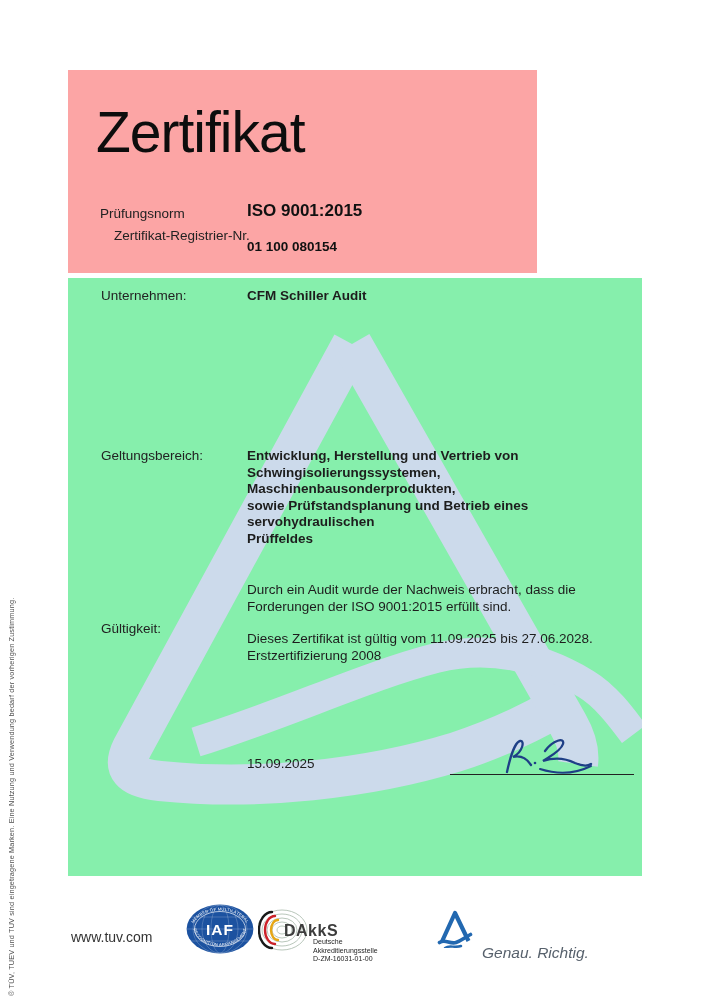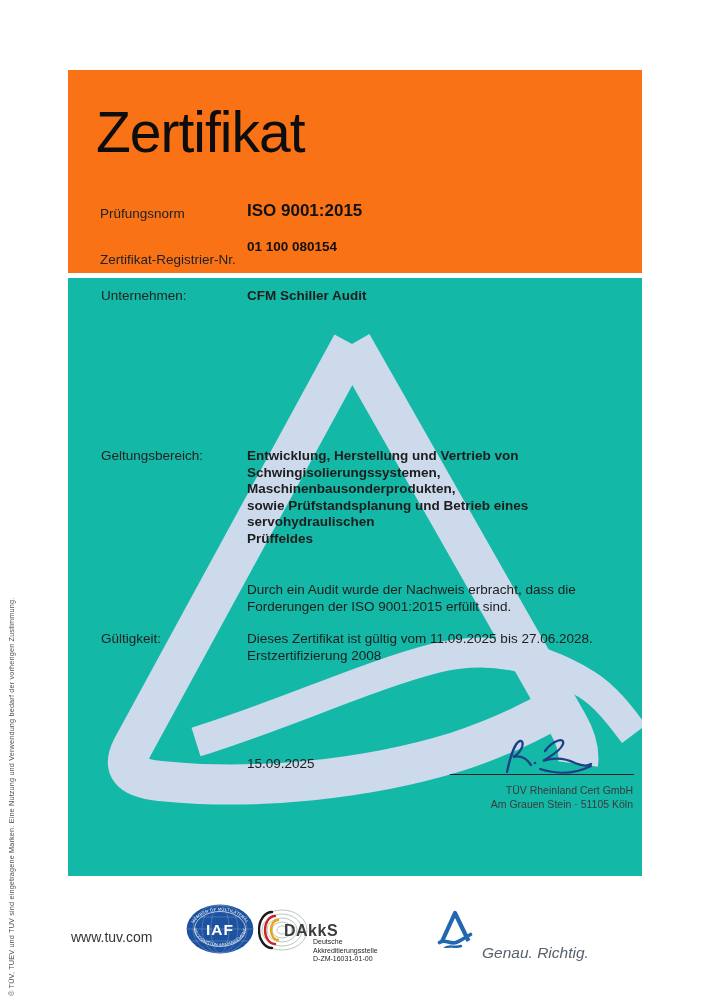--- a/index.html
+++ b/index.html
@@ -10,45 +10,45 @@
     overflow:hidden;
   }
   
   .disclaimer {
     position:absolute; left:7px; top:996px;
     transform:rotate(-90deg); transform-origin:0 0;
     white-space:nowrap; font-size:7.3px; letter-spacing:.15px; color:#4e4e4e;
   }
   
   .hdr {
-    position:absolute; left:68px; top:70px; width:574px; height:203px;
-    background:#f97316;
+    position:absolute; left:68px; top:70px; width:469px; height:203px;
+    background:#fca5a5;
   }
   .hdr h1 {
     position:absolute; left:28px; top:34px; font-size:57px; font-weight:normal;
     letter-spacing:-1px; color:#0d0d0d; line-height:1;
   }
   .hdr .lbl { position:absolute; left:32px; font-size:13.5px; color:#222; }
   .hdr .val { position:absolute; left:179px; font-weight:bold; color:#111; }
   .r1l { top:136px; } .r1v { top:131px; font-size:17px; }
-  .r2l { top:182px; } .r2v { top:169px; font-size:13.5px; }
+  .r2l { top:158px;margin-left:14px; } .r2v { top:169px; font-size:13.5px; }
   
   .bdy {
     position:absolute; left:68px; top:278px; width:574px; height:598px;
-    background:#14b8a6; overflow:hidden;
+    background:#86efac; overflow:hidden;
   }
   .bdy .wm { position:absolute; left:0; top:0; }
   .bdy .lbl { position:absolute; left:33px; font-size:13.5px; color:#222; }
   .bdy .txt { position:absolute; left:179px; font-size:13.5px; line-height:16.5px; color:#1d1d1d; }
   .prelines { white-space:pre-wrap; }
   .b-company-l { top:10px; } .b-company { top:10px; }
   .b-company .nm { font-weight:bold; }
   .b-scope-l { top:170px; } .b-scope { top:170px;font-weight:bold; }
   .b-audit { top:304px; }
-  .b-valid-l { top:353px; } .b-valid { top:353px; }
+  .b-valid-l { top:343px; } .b-valid { top:353px; }
   .b-date { top:478px; left:180px; }
   .sigline { position:absolute; left:382px; top:496px; width:184px; border-top:1.3px solid #222; }
   .sig { position:absolute; left:435px; top:458px; }
   .issuer { position:absolute; right:9px; top:506px; text-align:right; font-size:10.5px; line-height:13.5px; color:#3a3a3a; }
   
   .website { position:absolute; left:71px; top:929px; font-size:14px; color:#333; text-decoration:none; }
   .iaf { position:absolute; left:186px; top:904px; }
   .dakks { position:absolute; left:258px; top:898px; }
   .tuvtri { position:absolute; left:437px; top:908px; }
   .tuvword { position:absolute; left:480px; top:917px; font-size:22.5px; color:#0c0c0c; white-space:nowrap; }
@@ -107,24 +107,20 @@
     <svg class="sig" width="90" height="42" viewBox="0 0 90 42" fill="none">
       <g stroke="#1e3f86" fill="none" stroke-linecap="round">
         <path d="M 4 36 C 7 22 12 6 17 5 C 22 4 20 16 10 21 C 18 19 24 23 28 29" stroke-width="2.3"></path>
         <circle cx="32" cy="27" r="1.3" fill="#1e3f86" stroke="none"></circle>
         <path d="M 42 15 C 50 4 62 1 60 8 C 58 15 46 21 40 25 C 52 21 64 23 72 27 C 79 30 85 30 88 28" stroke-width="2.3"></path>
         <path d="M 37 33 C 56 39 74 37 88 30" stroke-width="2"></path>
       </g>
     </svg>
     <div class="sigline"></div>
 
-    <div class="issuer">
-      <div>TÜV Rheinland Cert GmbH</div>
-      <div>Am Grauen Stein · 51105 Köln</div>
-    </div>
   </div>
 
   <a class="website" href="#">www.tuv.com</a>
 
   <svg class="iaf" width="68" height="50" viewBox="0 0 68 50">
     <defs>
       <clipPath id="iafclip">
           <ellipse cx="34" cy="25" rx="33.4" ry="24.4"></ellipse>
         </clipPath>
       <path id="iafTop" d="M 5.5 27 A 28.5 20.5 0 0 1 62.5 27" fill="none"></path>

